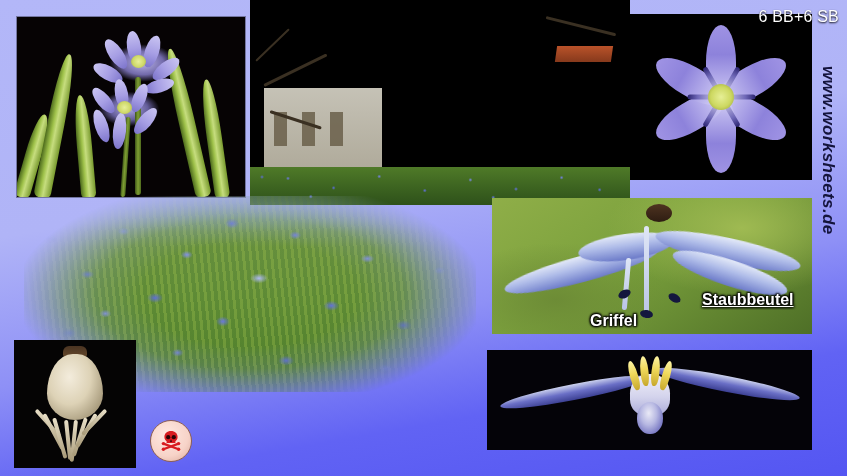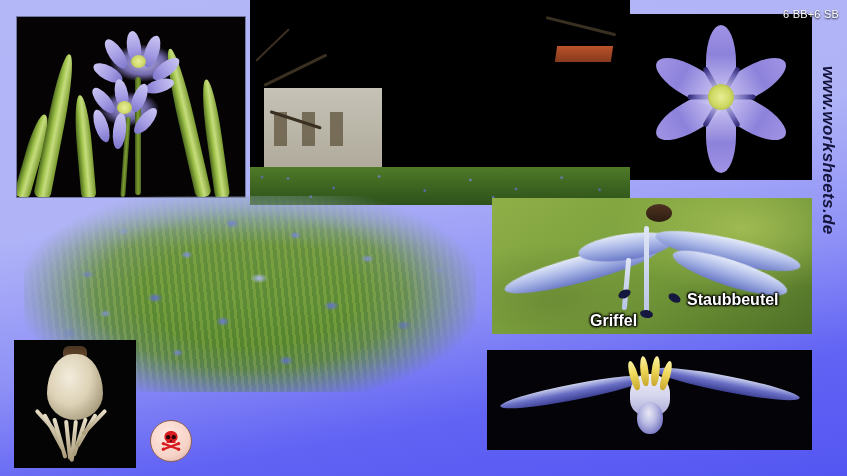--- a/index.html
+++ b/index.html
@@ -130,21 +130,21 @@
   #photo-star .eye {
     position: absolute; left: 50%; top: 50%;
     width: 26px; height: 26px; margin: -13px 0 0 -13px;
     border-radius: 50%;
     background: radial-gradient(circle, #e6ef96 0%, #cdd861 55%, #8e9c33 100%);
   }
   .caption-star {
     position: absolute;
     right: 8px; top: 8px;
     color: #fff;
-    font-size: 11px;
+    font-size: 16px;
     letter-spacing: .2px;
     text-shadow: 0 1px 2px #000;
     white-space: nowrap;
   }
 
   
   #photo-meadow {
     left: 24px; top: 196px; width: 452px; height: 196px;
     background: transparent;
     overflow: visible;
@@ -210,21 +210,21 @@
   }
   .part-label {
     position: absolute;
     color: #fff;
     font-weight: bold;
     font-size: 16px;
     text-shadow: 1px 1px 2px #000, -1px 1px 2px #000, 1px -1px 2px #000, -1px -1px 2px #000;
     white-space: nowrap;
   }
   #label-griffel { left: 590px; top: 312px; }
-  #label-staubbeutel { left: 687px; top: 291px; }
+  #label-staubbeutel { left: 702px; top: 291px; text-decoration: underline; }
 
   
   #photo-bulb { left: 14px; top: 340px; width: 122px; height: 128px; }
   #photo-bulb .inner { background: #050404; }
   #photo-bulb .bulbbody {
     position: absolute; left: 50%; top: 14px; width: 56px; height: 66px; margin-left: -28px;
     border-radius: 46% 46% 50% 50% / 60% 60% 40% 40%;
     background: radial-gradient(ellipse at 40% 35%, #f3ecdc 0%, #ddd2b6 45%, #9e9172 85%, #6e6550 100%);
   }
   #photo-bulb .neck {

